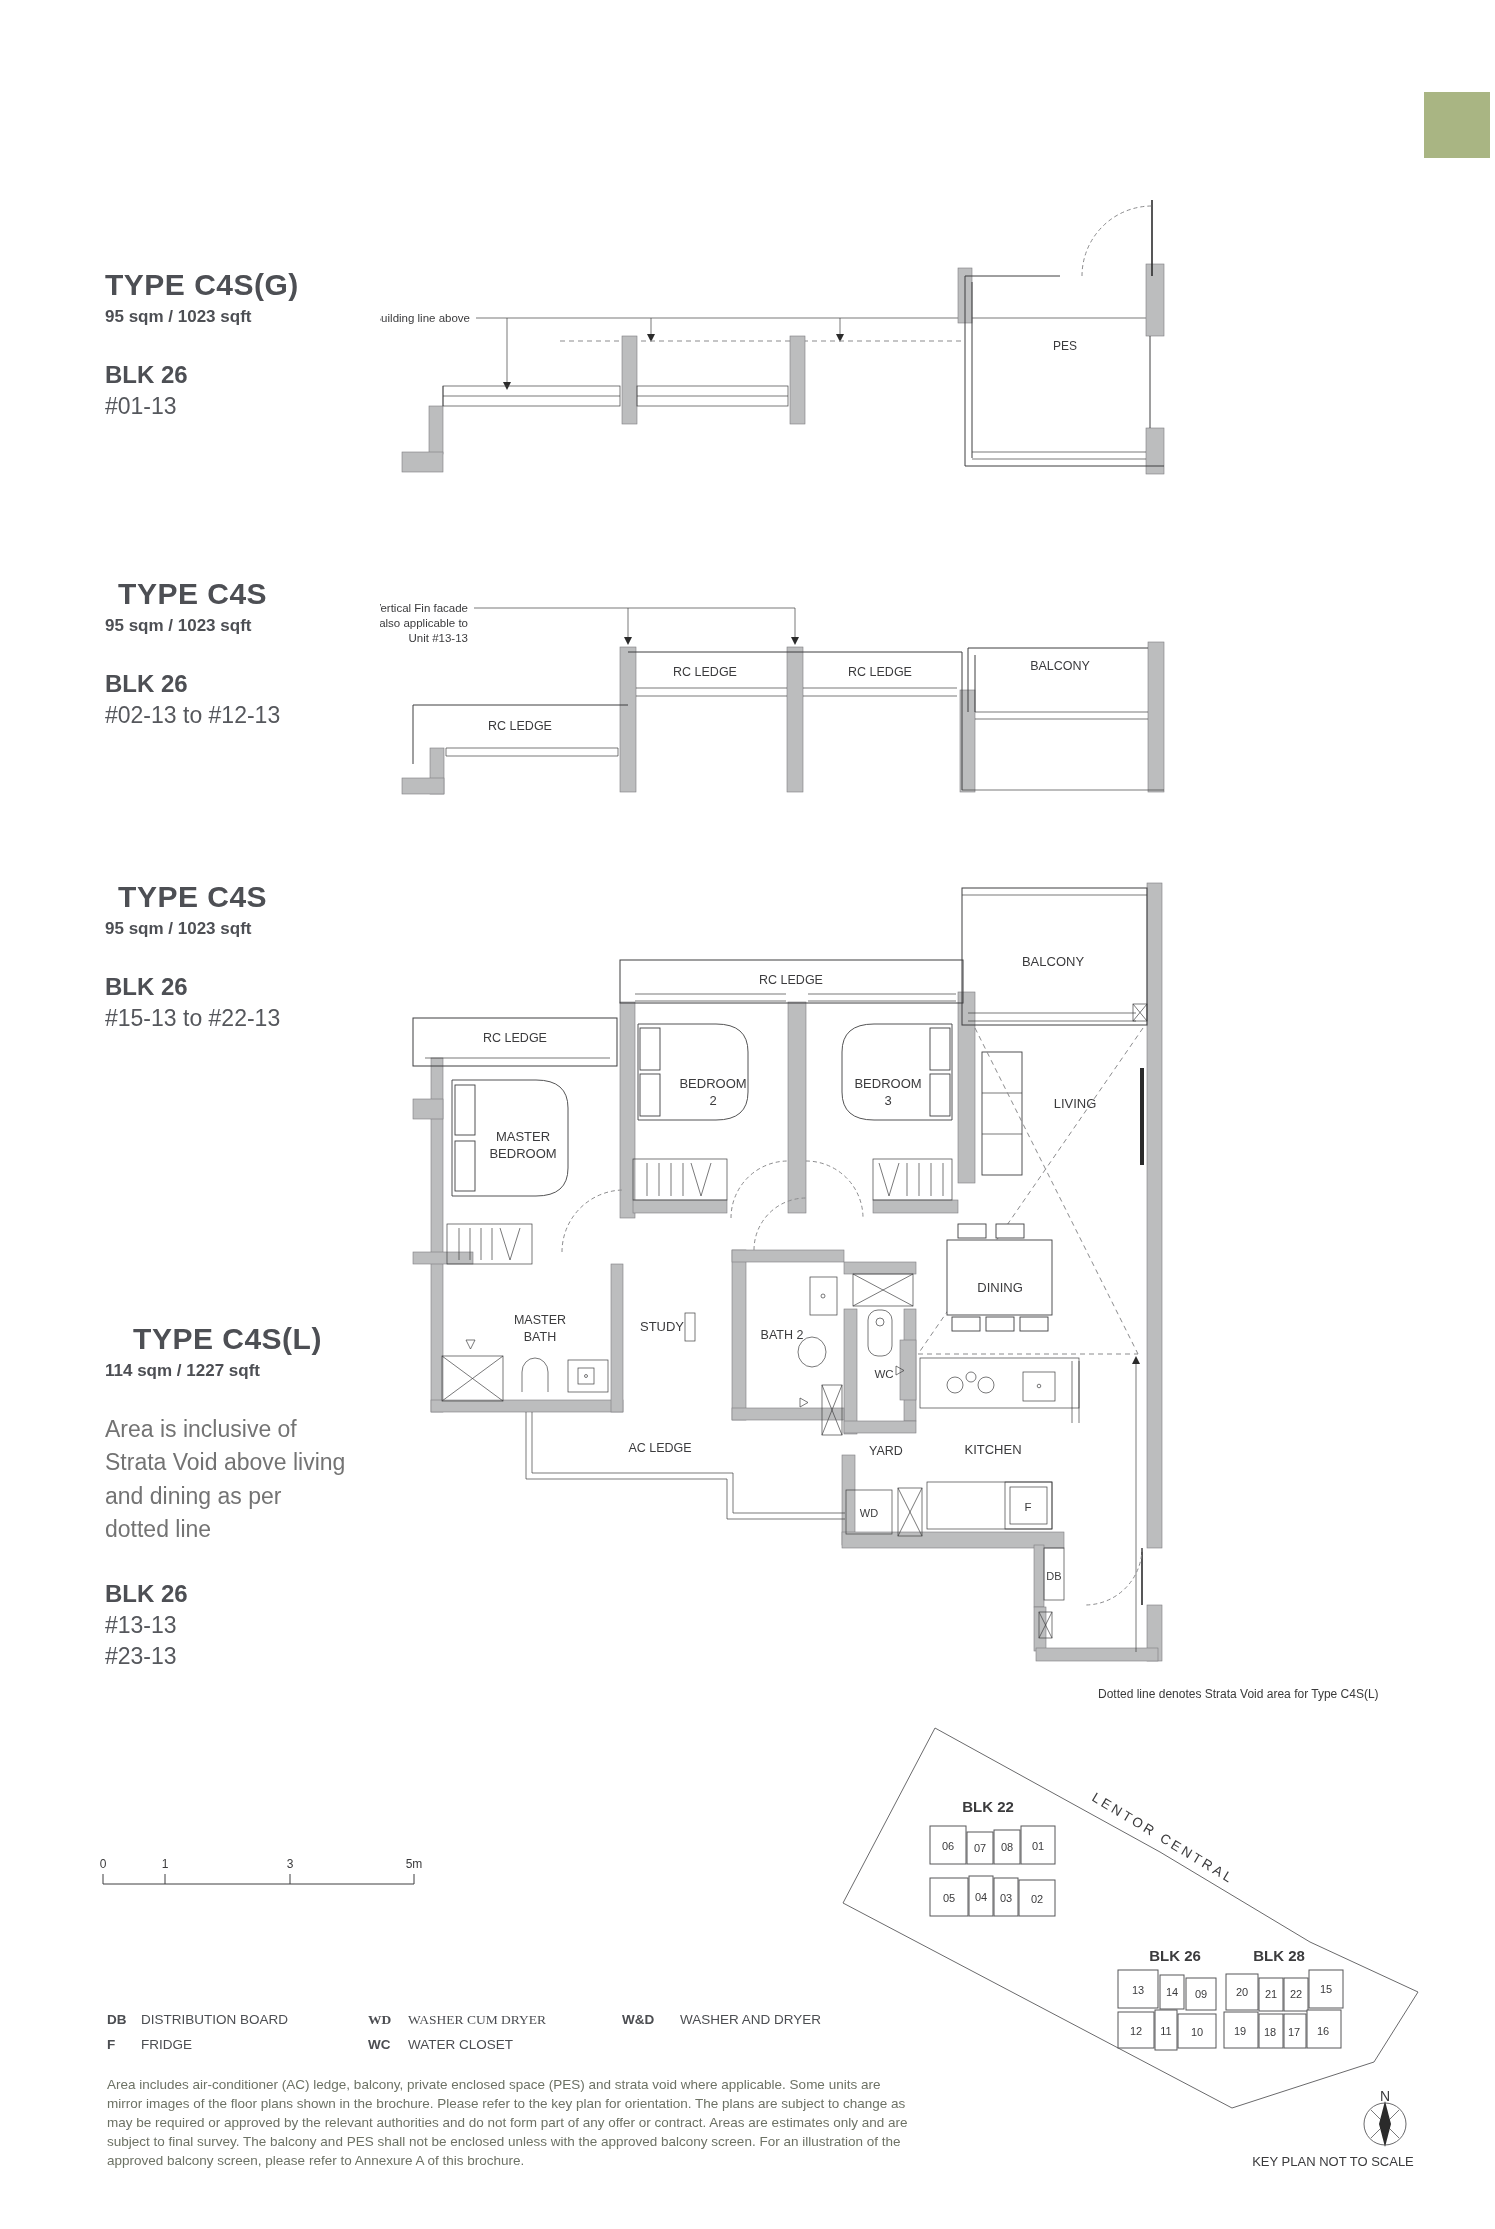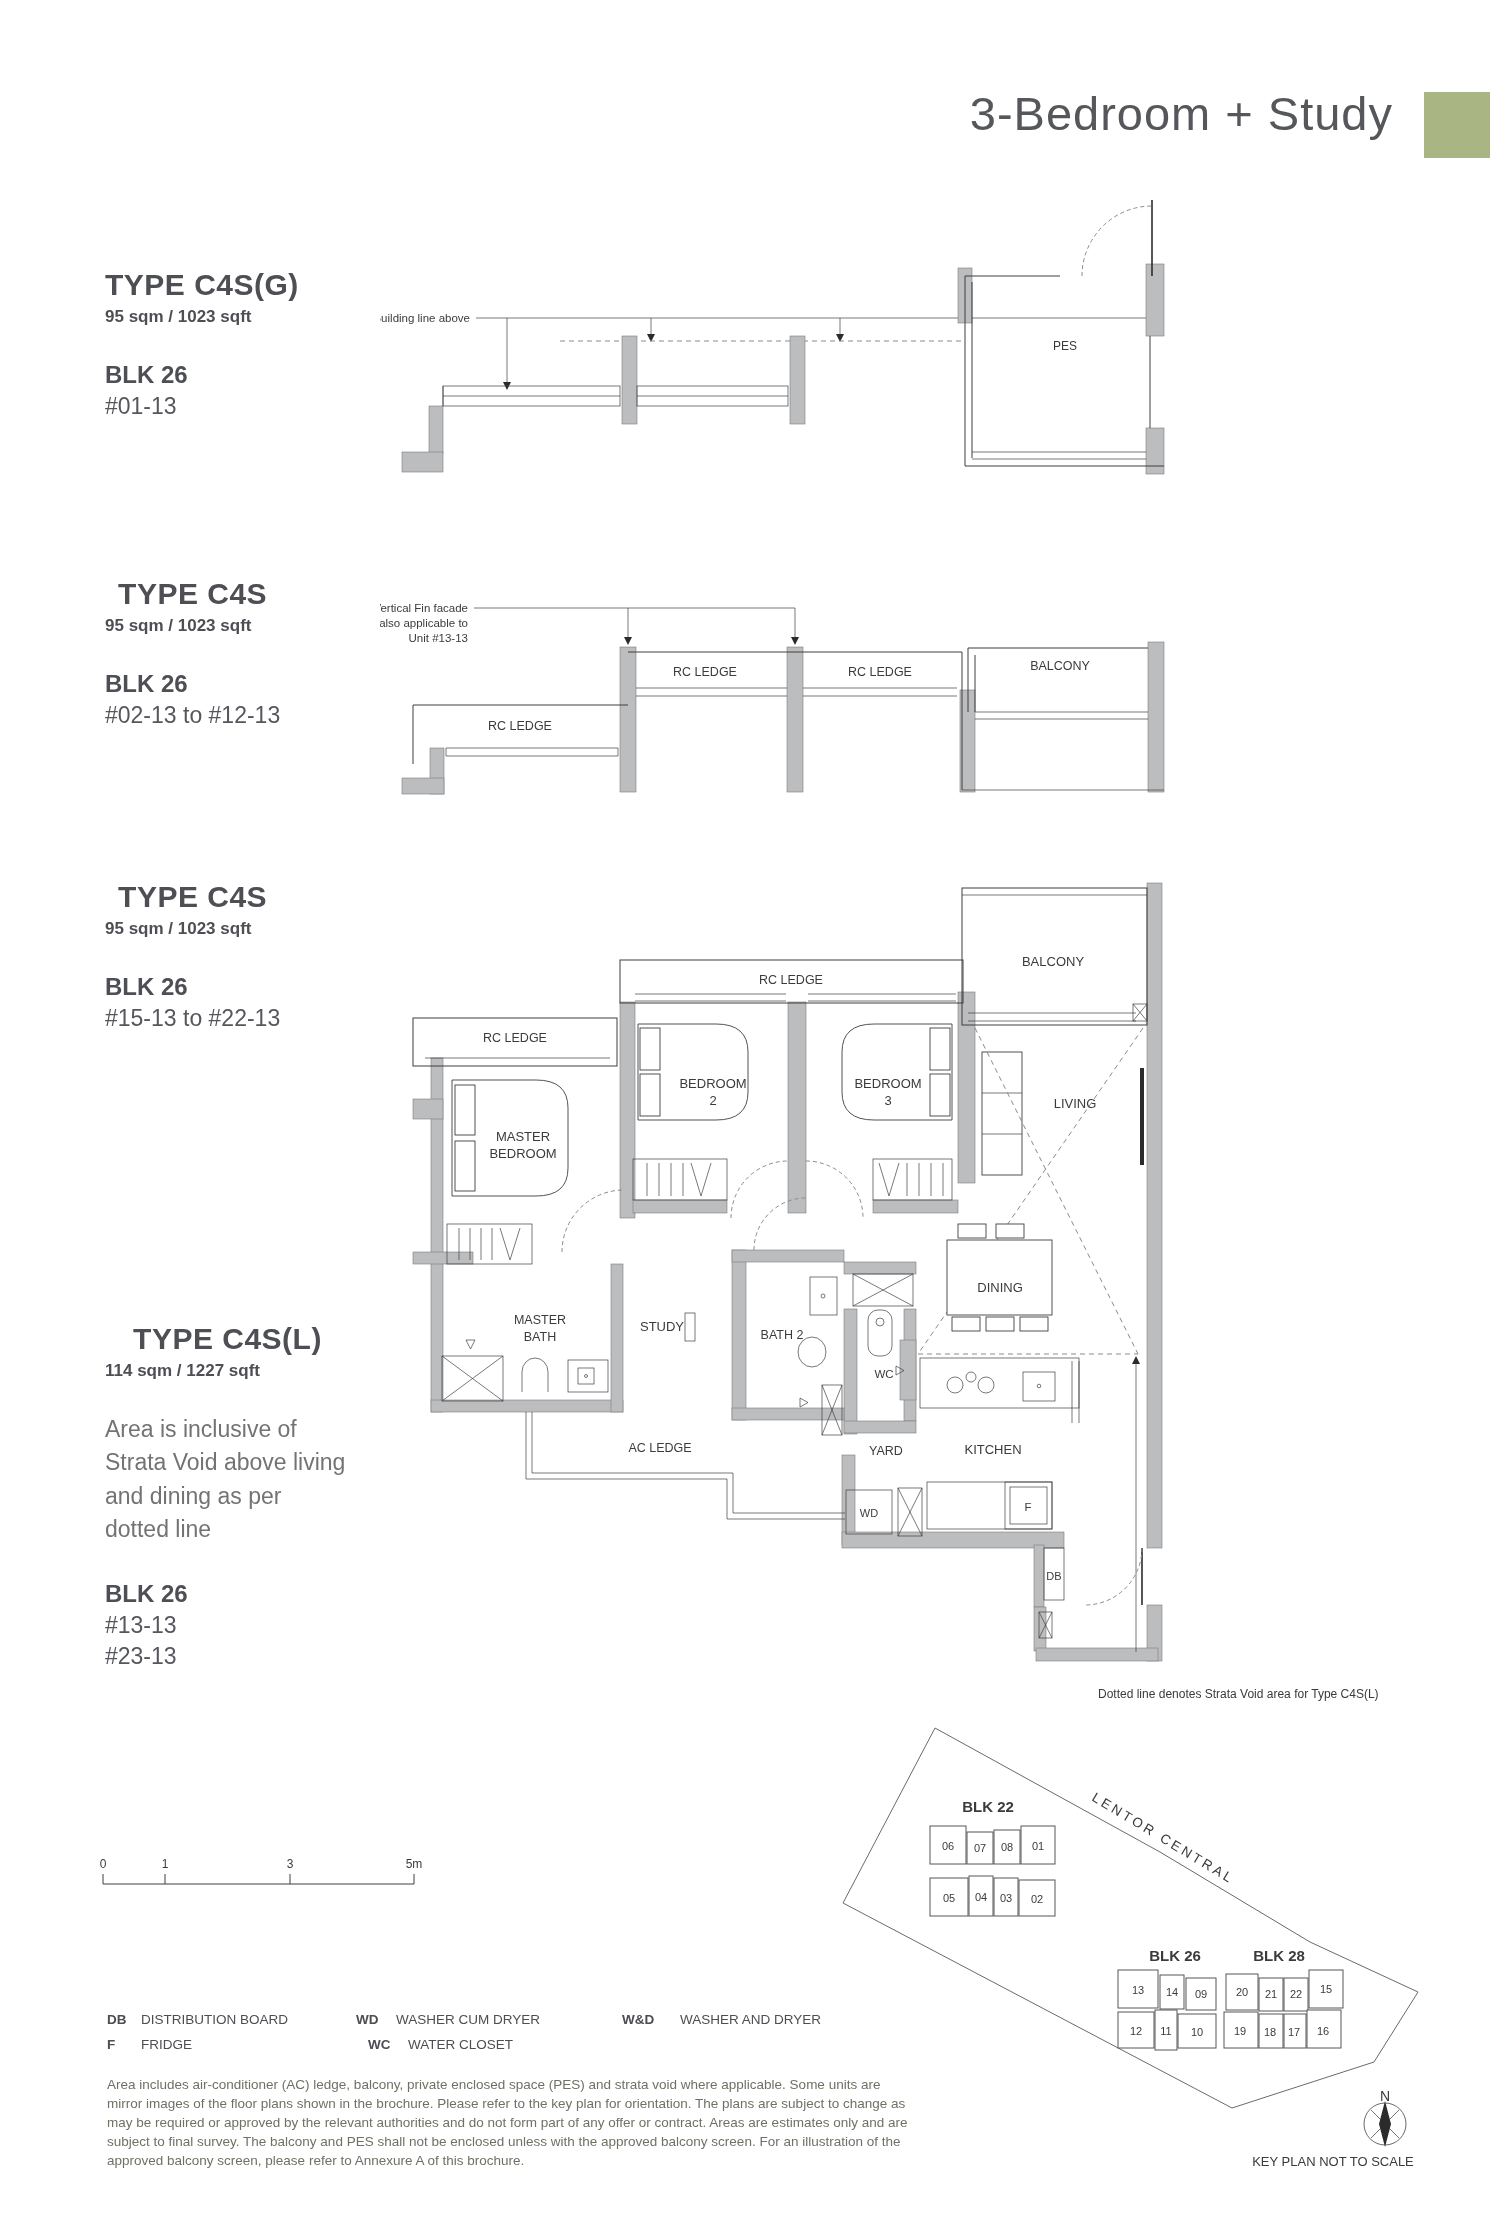--- a/index.html
+++ b/index.html
@@ -29,21 +29,20 @@
   .door{stroke:#8b8b8d;stroke-dasharray:4 3;fill:none;stroke-width:1;}
   .blkfill{fill:#2b2b2b;stroke:none;}
   .site{stroke:#6a6a6c;fill:none;stroke-width:1;}
   .ub{fill:#ffffff;stroke:#565658;stroke-width:1;}
 </style>
 </head>
 <body>
 
 <div class="page">
 
-  <div class="abs page-title">3-Bedroom + Study</div>
   <svg class="abs" style="left:1424px;top:92px;" width="66" height="66">
     <rect x="0" y="0" width="66" height="66" fill="#a9b583"></rect>
   </svg>
 
   <div class="abs typeblock" style="left:105px;top:268px;">
     <div class="type">TYPE C4S(G)</div>
     <div class="area">95 sqm / 1023 sqft</div>
     <div class="blk">BLK 26</div>
     <div class="units">#01-13</div>
   </div>
@@ -355,21 +354,21 @@
     <text x="290" y="1868" text-anchor="middle" class="s12">3</text>
     <text x="414" y="1868" text-anchor="middle" class="s12">5m</text>
   </svg>
 
   <div class="abs legend-item" style="left:107px;top:2012px;">
     <span class="abbr w34">DB</span><span>DISTRIBUTION BOARD</span>
   </div>
   <div class="abs legend-item" style="left:107px;top:2037px;">
     <span class="abbr w34">F</span><span>FRIDGE</span>
   </div>
-  <div class="abs legend-item" style="left:356px;top:2012px;">
+  <div class="abs legend-item" style="left:368px;top:2012px;font-family:Liberation Serif, serif;">
     <span class="abbr w40">WD</span><span>WASHER CUM DRYER</span>
   </div>
   <div class="abs legend-item" style="left:368px;top:2037px;">
     <span class="abbr w40">WC</span><span>WATER CLOSET</span>
   </div>
   <div class="abs legend-item" style="left:622px;top:2012px;">
     <span class="abbr w58">W&amp;D</span><span>WASHER AND DRYER</span>
   </div>
 
   <div class="abs disclaimer" style="left:107px;top:2076px;">Area includes air-conditioner (AC) ledge, balcony, private enclosed space (PES) and strata void where applicable. Some units are mirror images of the floor plans shown in the brochure. Please refer to the key plan for orientation. The plans are subject to change as may be required or approved by the relevant authorities and do not form part of any offer or contract. Areas are estimates only and are subject to final survey. The balcony and PES shall not be enclosed unless with the approved balcony screen. For an illustration of the approved balcony screen, please refer to Annexure A of this brochure.</div>

